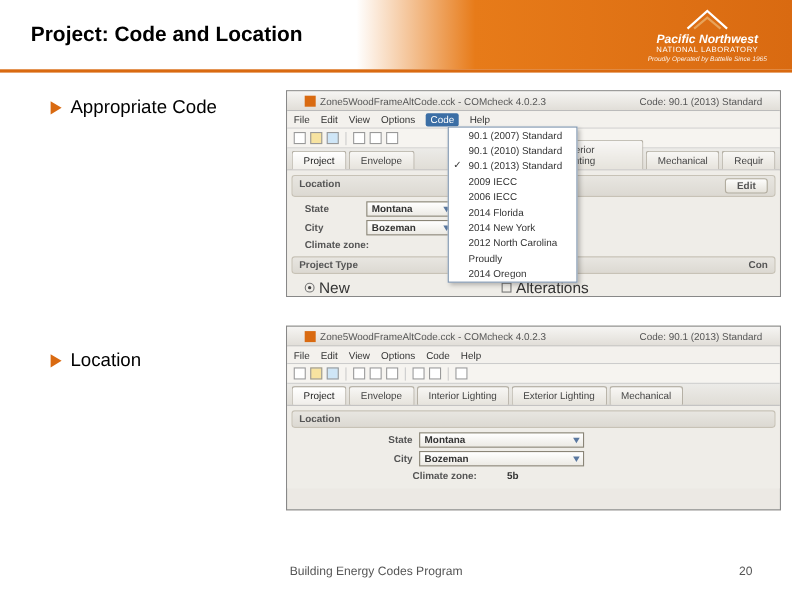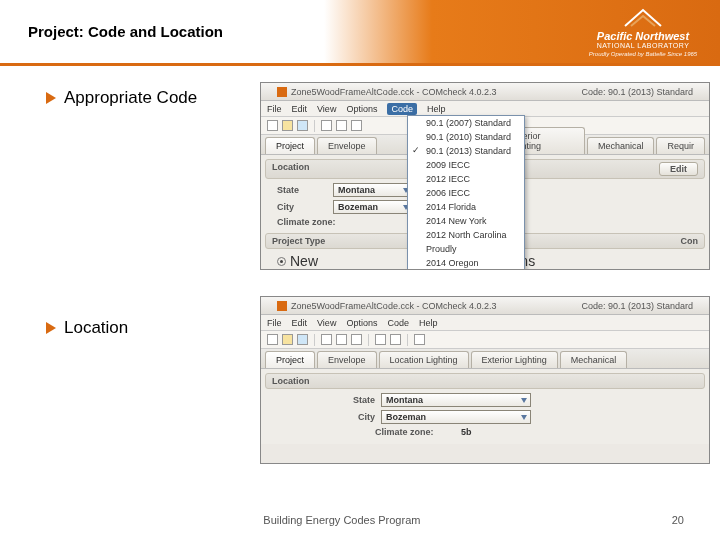--- a/index.html
+++ b/index.html
@@ -15,21 +15,21 @@
   .header {
     height: 66px;
     background: linear-gradient(to right, #fff 0%, #fff 45%, #e77b19 60%, #d96a11 100%);
     display: flex;
     align-items: center;
     padding-left: 28px;
     border-bottom: 3px solid #d96a11;
     position: relative;
   }
   .title {
-    font-size: 15px;
+    font-size: 19px;
     font-weight: bold;
     color: #000;
   }
   .logo-area {
     position: absolute;
     right: 12px;
     top: 8px;
     text-align: center;
     color: #fff;
     font-size: 8px;
@@ -303,21 +303,20 @@
     <div class="group-hdr" style="margin-top:4px">
       
     </div>
   </div>
 
   <div class="dropdown-pop">
     <div class="dd-item">90.1 (2007) Standard</div>
     <div class="dd-item">90.1 (2010) Standard</div>
     <div class="dd-item checked">90.1 (2013) Standard</div>
     <div class="dd-item">2009 IECC</div>
-    <div class="dd-item">2012 IECC</div>
     <div class="dd-item">2006 IECC</div>
     <div class="dd-item">2014 Florida</div>
     <div class="dd-item">2014 New York</div>
     <div class="dd-item">2012 North Carolina</div>
     <div class="dd-item">Proudly</div>
     <div class="dd-item">2014 Oregon</div>
 
   </div>
 </div>
 
@@ -346,21 +345,21 @@
     <span class="tb-ico"></span>
     <span class="tb-sep"></span>
     <span class="tb-ico"></span>
     <span class="tb-ico"></span>
     <span class="tb-sep"></span>
     <span class="tb-ico"></span>
   </div>
   <div class="tabrow">
     <div class="tab active">Project</div>
     <div class="tab">Envelope</div>
-    <div class="tab">Location Lighting</div>
+    <div class="tab">Interior Lighting</div>
     <div class="tab">Exterior Lighting</div>
     <div class="tab">Mechanical</div>
   </div>
   <div class="panel">
     <div class="group-hdr">
       <span>Location</span>
     </div>
     <div class="formrow" style="margin-left:70px">
       <label style="width:40px;text-align:right">State</label>
       <div class="sel" style="min-width:150px">

